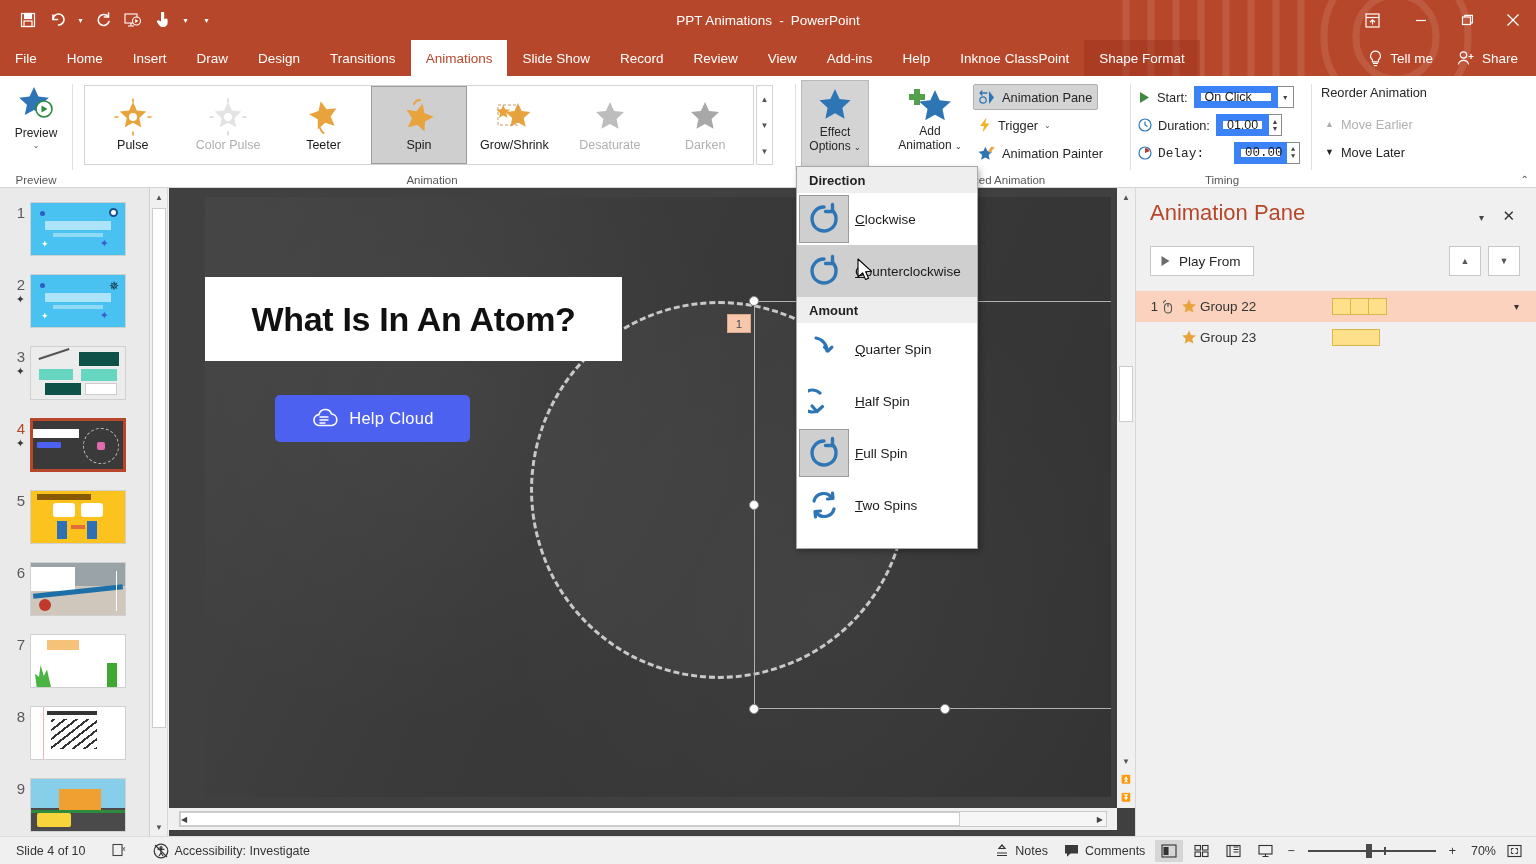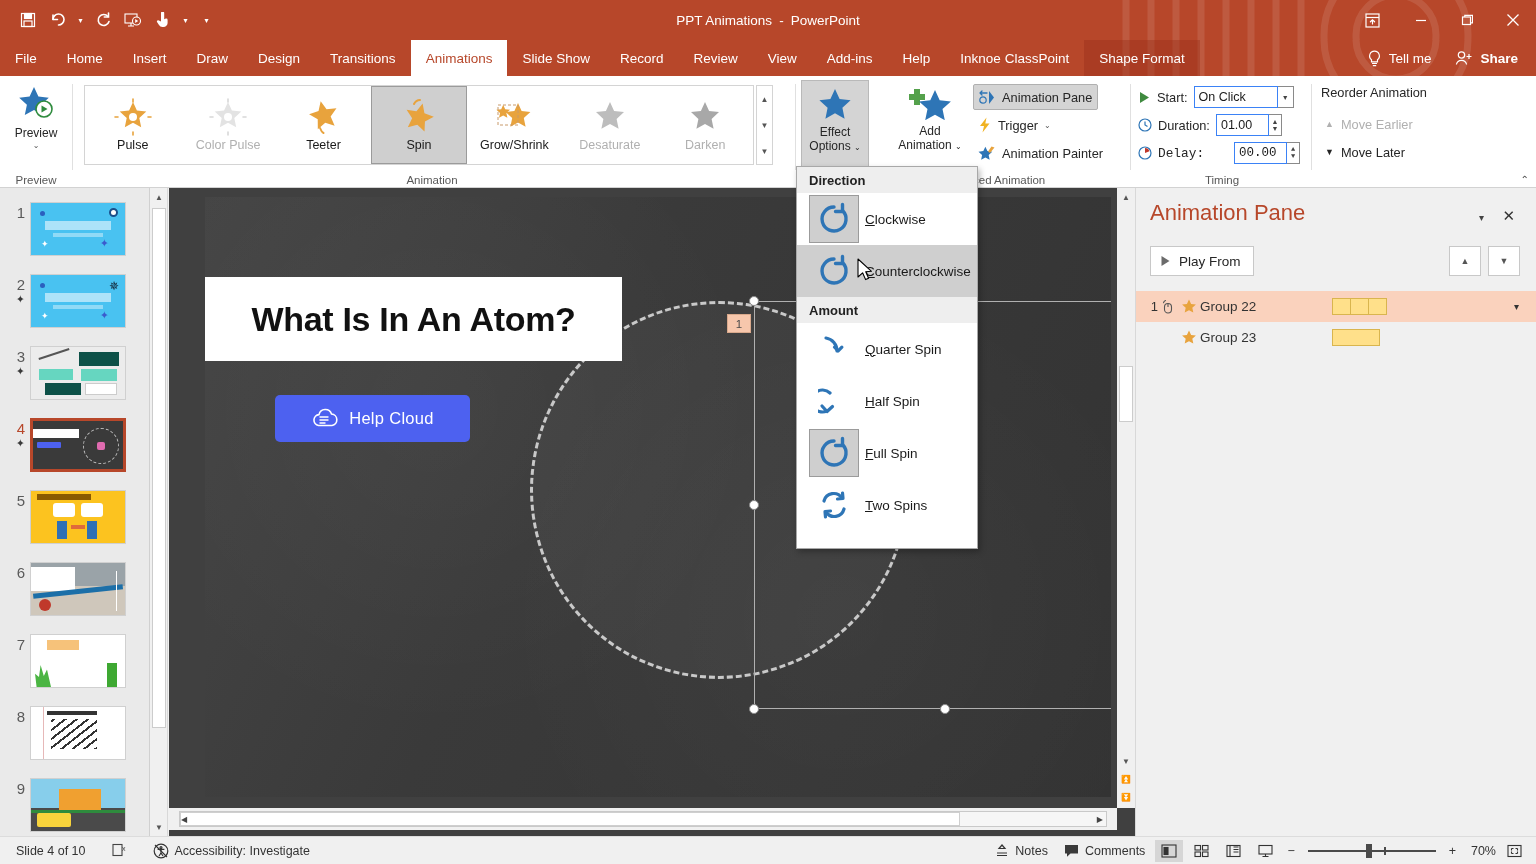--- a/index.html
+++ b/index.html
@@ -115,21 +115,21 @@
   #addanim .l2 { font-size:12px; }
   .advrow {
     position:absolute; left:94px; height:26px; display:flex; align-items:center; gap:6px;
     font-size:12.8px; padding:0 5px; border-radius:2px;
   }
   .advrow.pressed { background:#d4d4d4; border:1px solid #b0b0b0; }
   
   #g-timing { left:1132px; width:180px; }
   .timrow { position:absolute; left:6px; height:26px; display:flex; align-items:center; gap:6px; font-size:12.8px; }
   .tinput {
-    border:1px solid #3b82f6; background:#fff; height:22px; font-size:12.5px;
+    border:7px solid #3b82f6; background:#fff; height:22px; font-size:12.5px;
     display:flex; align-items:center; padding:0 4px; color:#1a1a1a;
   }
   .spin { width:13px; height:22px; border:1px solid #8a8a8a; border-left:none; background:#fff;
           display:flex; flex-direction:column; align-items:center; justify-content:center; font-size:7px; color:#444; line-height:1;}
   .drop-arrow { width:16px; height:22px; border:1px solid #8a8a8a; border-left:none; background:#fff;
           display:flex; align-items:center; justify-content:center; font-size:7px; color:#444; }
   
   #g-reorder { left:1313px; width:223px; }
   #reorder-title { position:absolute; left:8px; top:9px; font-size:12.8px; }
   .reorder-row { position:absolute; left:12px; height:24px; display:flex; align-items:center; gap:7px; font-size:12.8px; }
@@ -137,21 +137,21 @@
   #ribbon-collapse { position:absolute; right:7px; bottom:2px; font-size:10px; color:#444; }
   
   #eo-menu {
     position:absolute; left:796px; top:166px; width:182px; height:383px;
     background:#fff; border:1px solid #a8a8a8; box-shadow:2px 3px 6px rgba(0,0,0,.28); z-index:60;text-align:center;
   }
   .eo-head {
     height:26px; background:#eeeeee; display:flex; align-items:center;
     padding-left:12px; font-size:13px; font-weight:bold; color:#222;
   }
-  .eo-item { height:52px; display:flex; align-items:center; padding-left:12px; gap:6px; }
+  .eo-item { height:52px; display:flex; align-items:center; padding-left:2px; gap:6px; }
   .eo-item.hover { background:#cfcfcf; }
   .eo-ico {
     width:50px; height:48px; display:flex; align-items:center; justify-content:center;
   }
   .eo-ico.sel { background:#cfcfcf; border:1px solid #9b9b9b; }
   .eo-lbl { font-size:13.5px; color:#1a1a1a; }
   .eo-lbl u { text-decoration:underline; }
   
   #slidepanel {
     position:absolute; left:0; top:188px; width:150px; height:648px;
@@ -396,21 +396,21 @@
     </div>
 
   <div id="tabs-right">
     <div class="tab-tool">
       <svg width="15" height="17" viewBox="0 0 15 17" fill="none" stroke="#fff" stroke-width="1.2">
         <path d="M7.5 1.2 a4.8 4.8 0 0 1 3 8.6 v2 h-6 v-2 a4.8 4.8 0 0 1 3-8.6z"></path>
           <path d="M5 13.5 h5 M5.8 15.6 h3.4"></path>
       </svg>
       <span>Tell me</span>
     </div>
-    <div class="tab-tool" style="padding-right:18px;font-weight:bold;">
+    <div class="tab-tool" style="padding-right:18px;">
       <svg width="18" height="16" viewBox="0 0 18 16" fill="none" stroke="#fff" stroke-width="1.2">
         <circle cx="6.5" cy="5" r="3.2"></circle>
           <path d="M1.4 14.5 a5.2 5.2 0 0 1 10.2 0"></path>
           <path d="M14 4 v5 M11.5 6.5 h5"></path>
       </svg>
       <span>Share</span>
     </div>
   </div>
 </div>
 

